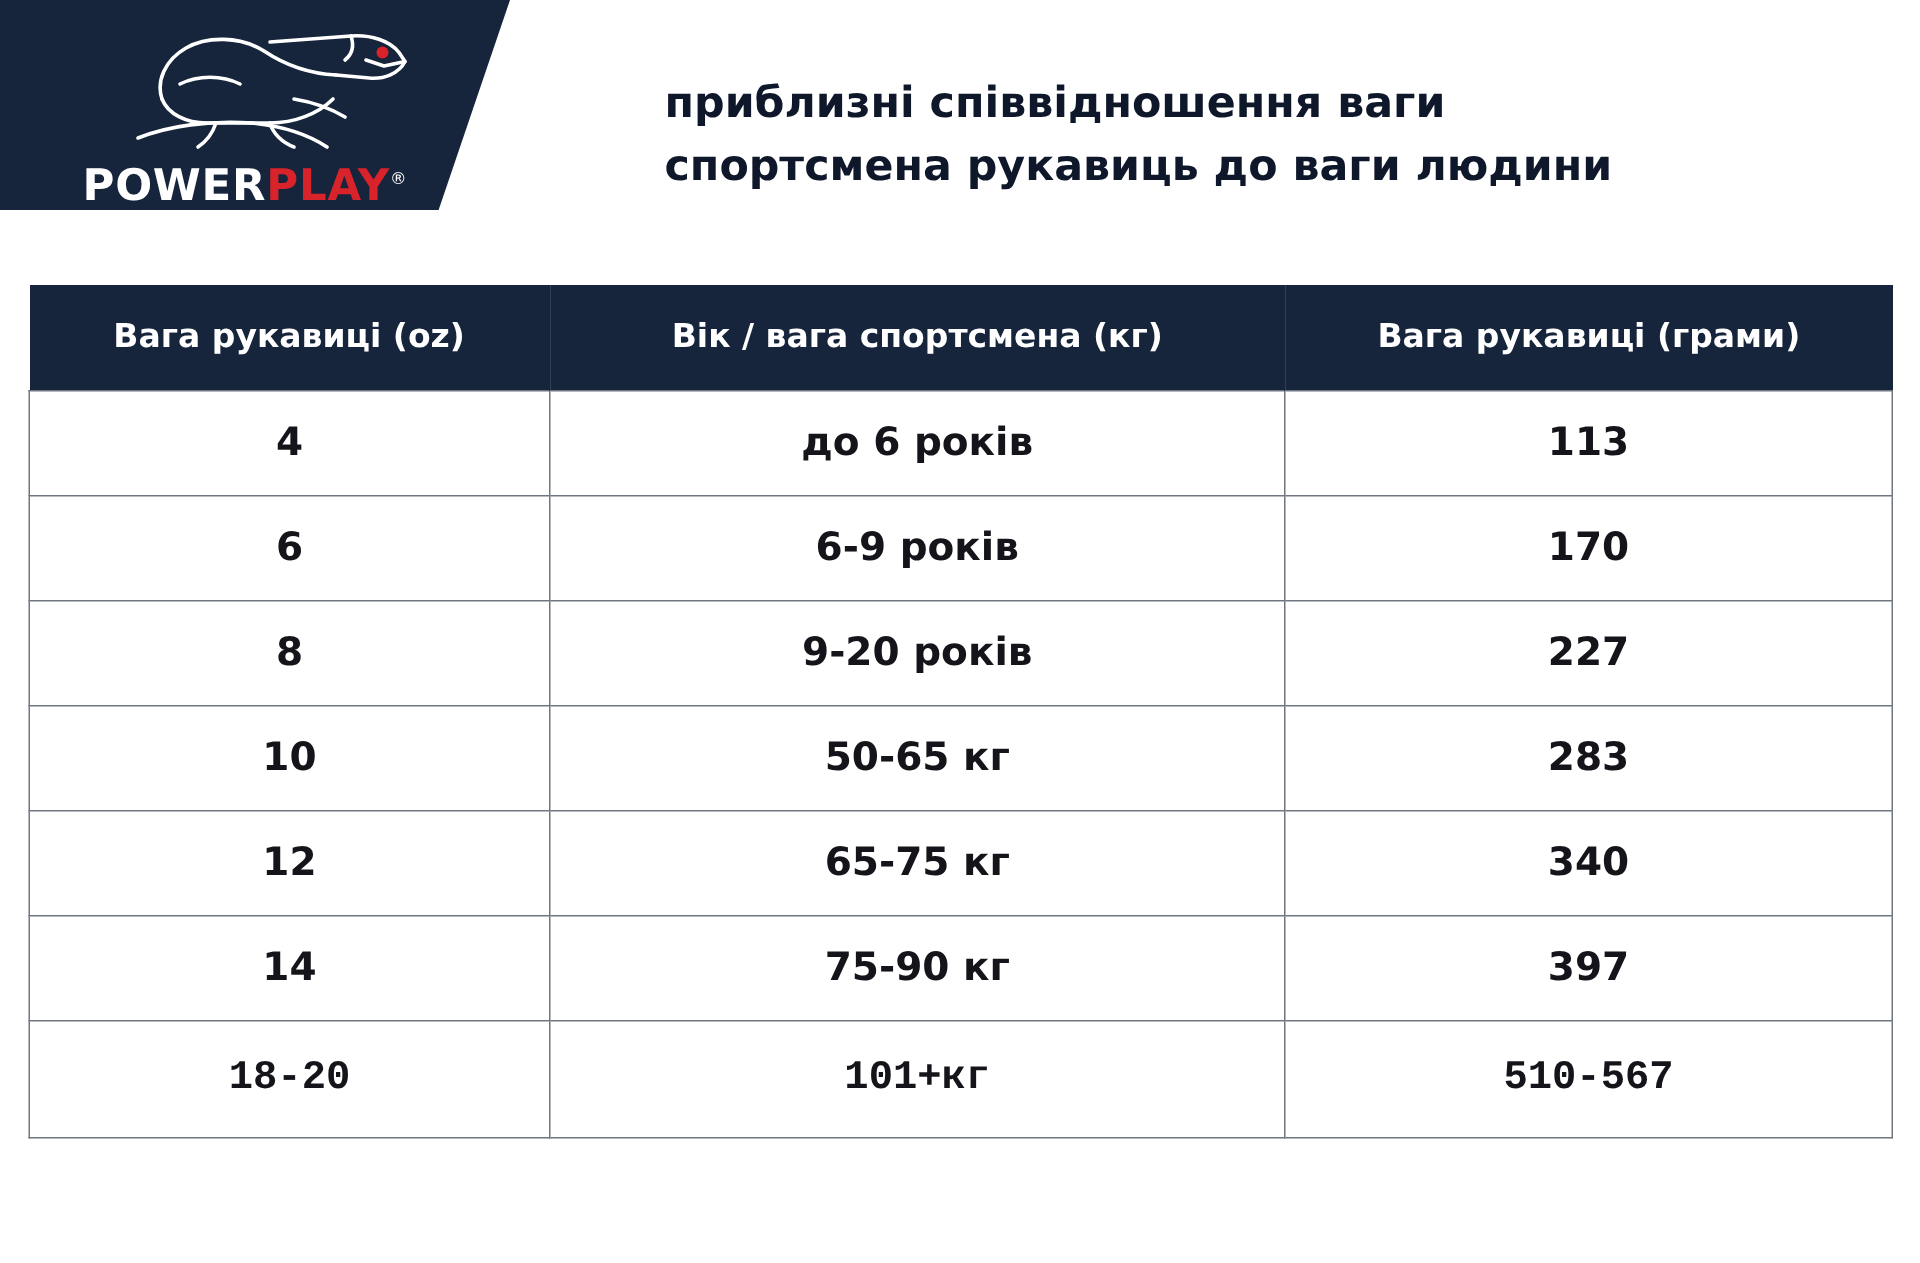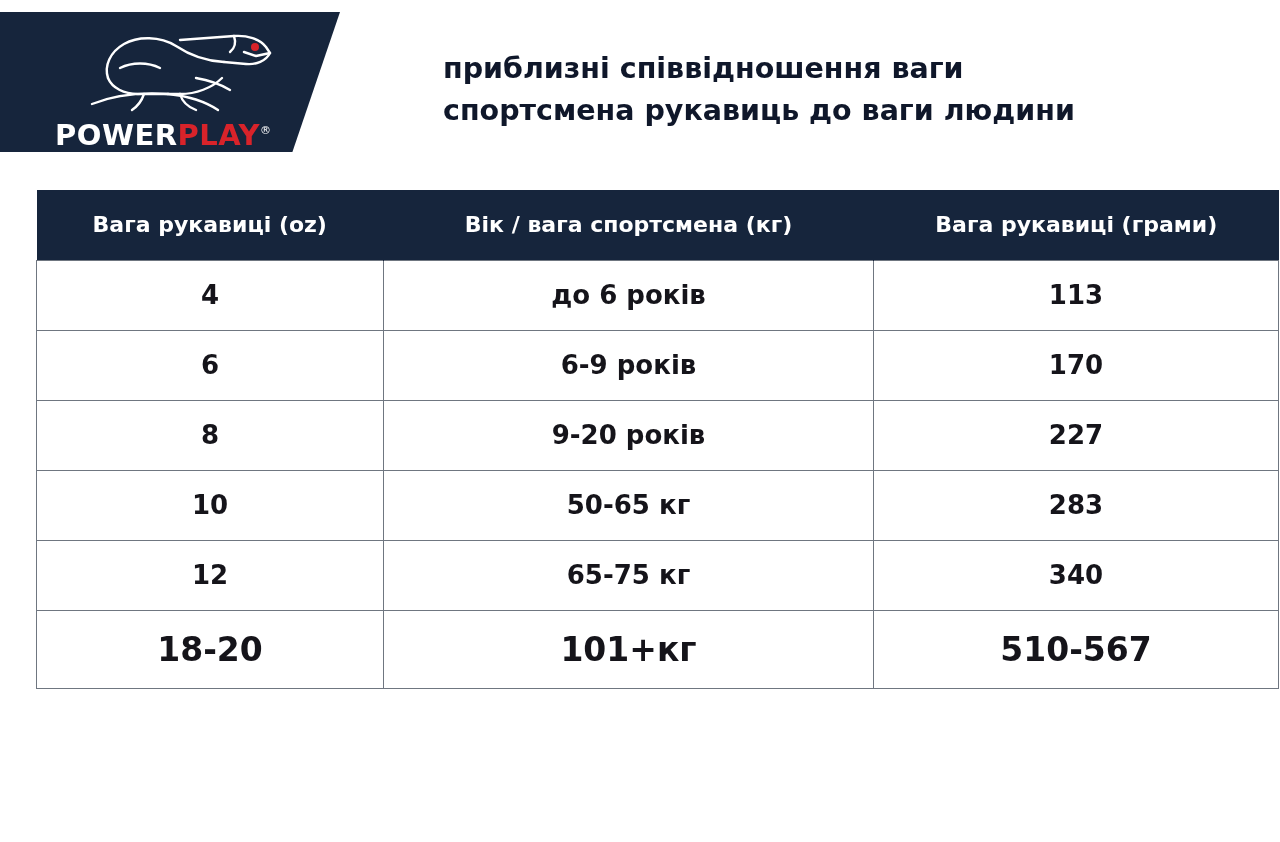--- a/index.html
+++ b/index.html
@@ -25,21 +25,21 @@
   .header {
     position: relative;
     height: 190px;
     display: flex;
     align-items: flex-start;
   }
 
   .logo-block {
     position: absolute;
     left: 0;
-    top: 12px;
+    top: 0;
     width: 340px;
     height: 140px;
     background: #16253c;
     
     clip-path: polygon(0 0, 100% 0, 86% 100%, 0 100%);
     overflow: hidden;
   }
 
   .logo-inner {
     position: absolute;
@@ -84,21 +84,21 @@
     font-family: "DejaVu Sans", sans-serif;
     font-weight: bold;
     font-size: 28.5px;
     line-height: 1.48;
     color: #0f172a;
   }
 
   
   .table-wrap {
     position: absolute;
-    left: 36px;
+    left: 19px;
     top: 190px;
     width: 1242px;
   }
 
   table.spec {
     border-collapse: collapse;
     table-layout: fixed;
     width: 1242px;
     font-family: "DejaVu Sans", sans-serif;
   }
@@ -128,21 +128,22 @@
     font-size: 26px;
     font-weight: bold;
     color: #15141a;
     border: 1px solid #6f7680;
     box-sizing: border-box;
     background: #ffffff;
     padding: 0 6px;
   }
   table.spec tbody tr:last-child td {
     height: 78px;
-    font-size: 33px;
+    font-size: 27px;
+    font-family: Liberation Mono, monospace;
   }
   table.spec tbody tr td:first-child { border-left: 1px solid #6f7680; }
   table.spec tbody tr td:last-child { border-right: 1px solid #6f7680; }
 </style>
 </head>
 <body>
 
 <div class="page">
 
   <div class="header">
@@ -216,20 +217,25 @@
           <td>10</td>
           <td>50-65 кг</td>
           <td>283</td>
         </tr>
         <tr>
           <td>12</td>
           <td>65-75 кг</td>
           <td>340</td>
         </tr>
         <tr>
+          <td>14</td>
+          <td>75-90 кг</td>
+          <td>397</td>
+        </tr>
+        <tr>
           <td>18-20</td>
           <td>101+кг</td>
           <td>510-567</td>
         </tr>
       </tbody>
     </table>
   </div>
 
 </div>
 

